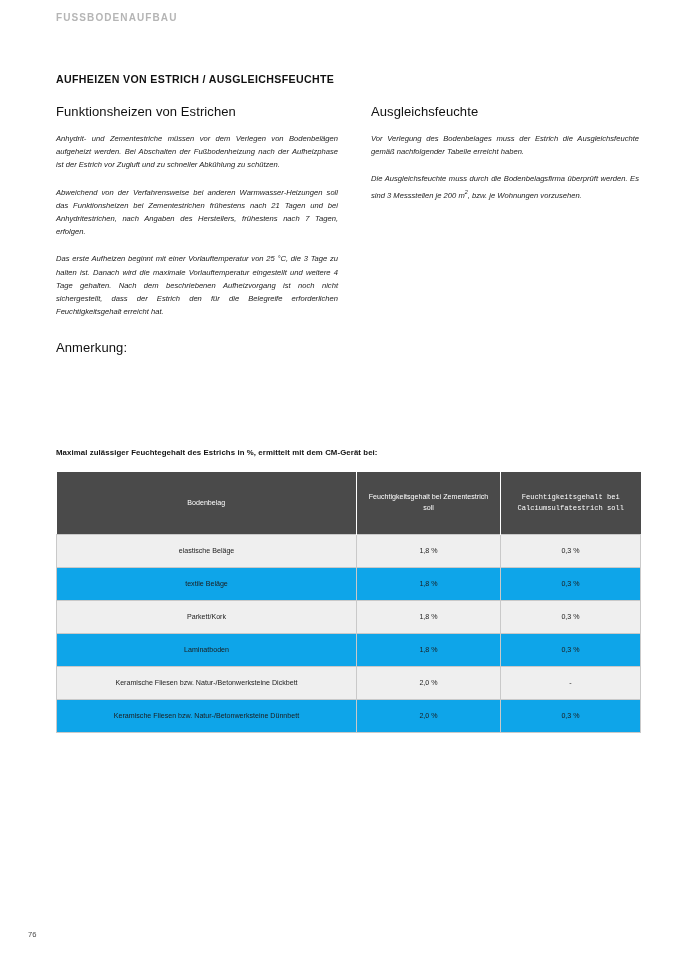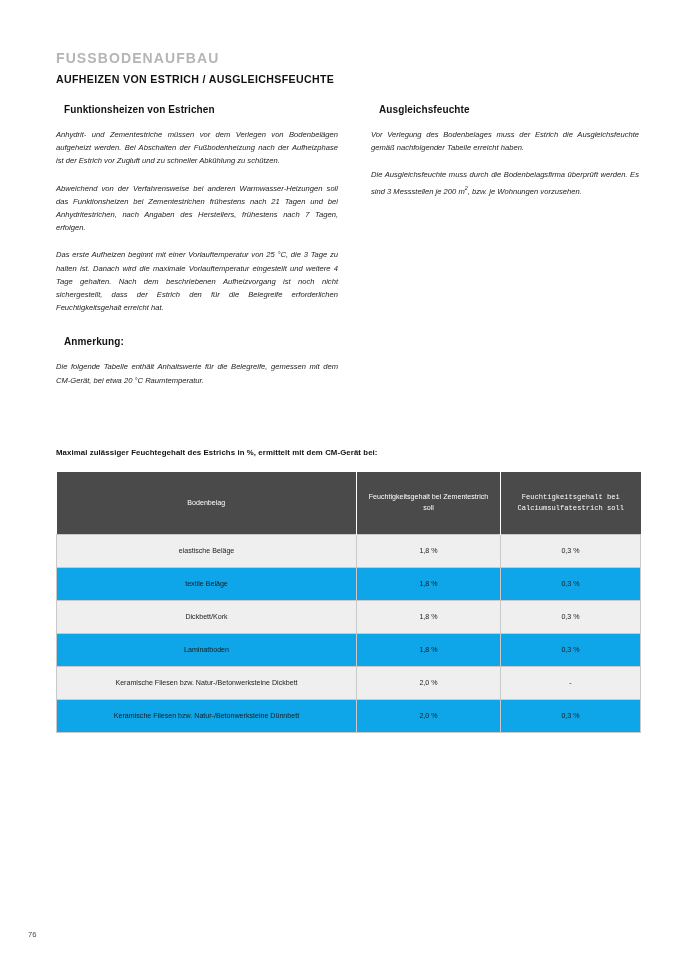--- a/index.html
+++ b/index.html
@@ -20,26 +20,25 @@
     width: 678px;
     height: 959px;
     box-sizing: border-box;
   }
 
   
   .running-header {
     position: absolute;
     left: 56px;
     top: 12px;
-    font-size: 14px;
+    font-size: 10px;
     letter-spacing: 1.1px;
     font-weight: bold;
     color: #b5b5b5;
     text-transform: uppercase;
-    margin-top: 38px;
   }
 
   
   .main-title {
     position: absolute;
     left: 56px;
     top: 66px;
     font-size: 10.6px;
     font-weight: bold;
     letter-spacing: 0.35px;
@@ -54,24 +53,24 @@
     width: 282px;
   }
   .col-right {
     position: absolute;
     left: 371px;
     top: 104px;
     width: 268px;
   }
 
   .sub-head {
-    font-size: 10px;
-    font-weight: bold;
+    font-size: 13px;
+    font-weight: normal;
     color: #111;
-    margin: 0 0 13px 8px;
+    margin: 0 0 13px 0;
     letter-spacing: 0.1px;
   }
   .sub-head.spaced {
     margin-top: 22px;
   }
   p.body {
     font-size: 7.6px;
     line-height: 13.2px;
     margin: 0 0 14px 0;
     text-align: justify;
@@ -153,21 +152,20 @@
   <div class="running-header">FUSSBODENAUFBAU</div>
 
   <h1 class="main-title">AUFHEIZEN VON ESTRICH / AUSGLEICHSFEUCHTE</h1>
 
   <div class="col-left">
     <div class="sub-head">Funktionsheizen von Estrichen</div>
     <p class="body">Anhydrit- und Zementestriche müssen vor dem Verlegen von Bodenbelägen aufgeheizt werden. Bei Abschalten der Fußbodenheizung nach der Aufheizphase ist der Estrich vor Zugluft und zu schneller Abkühlung zu schützen.</p>
     <p class="body">Abweichend von der Verfahrensweise bei anderen Warmwasser-Heizungen soll das Funktionsheizen bei Zementestrichen frühestens nach 21 Tagen und bei Anhydritestrichen, nach Angaben des Herstellers, frühestens nach 7 Tagen, erfolgen.</p>
     <p class="body">Das erste Aufheizen beginnt mit einer Vorlauftemperatur von 25 °C, die 3 Tage zu halten ist. Danach wird die maximale Vorlauftemperatur eingestellt und weitere 4 Tage gehalten. Nach dem beschriebenen Aufheizvorgang ist noch nicht sichergestellt, dass der Estrich den für die Belegreife erforderlichen Feuchtigkeitsgehalt erreicht hat.</p>
     <div class="sub-head spaced">Anmerkung:</div>
-    <p class="body">Die folgende Tabelle enthält Anhaltswerte für die Belegreife, gemessen mit dem CM-Gerät, bei etwa 20 °C Raumtemperatur.</p>
   </div>
 
   <div class="col-right">
     <div class="sub-head">Ausgleichsfeuchte</div>
     <p class="body">Vor Verlegung des Bodenbelages muss der Estrich die Ausgleichsfeuchte gemäß nachfolgender Tabelle erreicht haben.</p>
     <p class="body"><span>Die Ausgleichsfeuchte muss durch die Bodenbelagsfirma überprüft werden. Es sind 3 Messstellen je 200 m</span><sup>2</sup><span>, bzw. je Wohnungen vorzusehen.</span></p>
   </div>
 
   <div class="table-caption">Maximal zulässiger Feuchtegehalt des Estrichs in %, ermittelt mit dem CM-Gerät bei:</div>
 
@@ -189,21 +187,21 @@
         <td>elastische Beläge</td>
         <td>1,8 %</td>
         <td>0,3 %</td>
       </tr>
       <tr class="plain">
         <td>textile Beläge</td>
         <td>1,8 %</td>
         <td>0,3 %</td>
       </tr>
       <tr class="shade">
-        <td>Dickbett/Kork</td>
+        <td>Parkett/Kork</td>
         <td>1,8 %</td>
         <td>0,3 %</td>
       </tr>
       <tr class="plain">
         <td>Laminatboden</td>
         <td>1,8 %</td>
         <td>0,3 %</td>
       </tr>
       <tr class="shade">
         <td>Keramische Fliesen bzw. Natur-/Betonwerksteine Dickbett</td>

